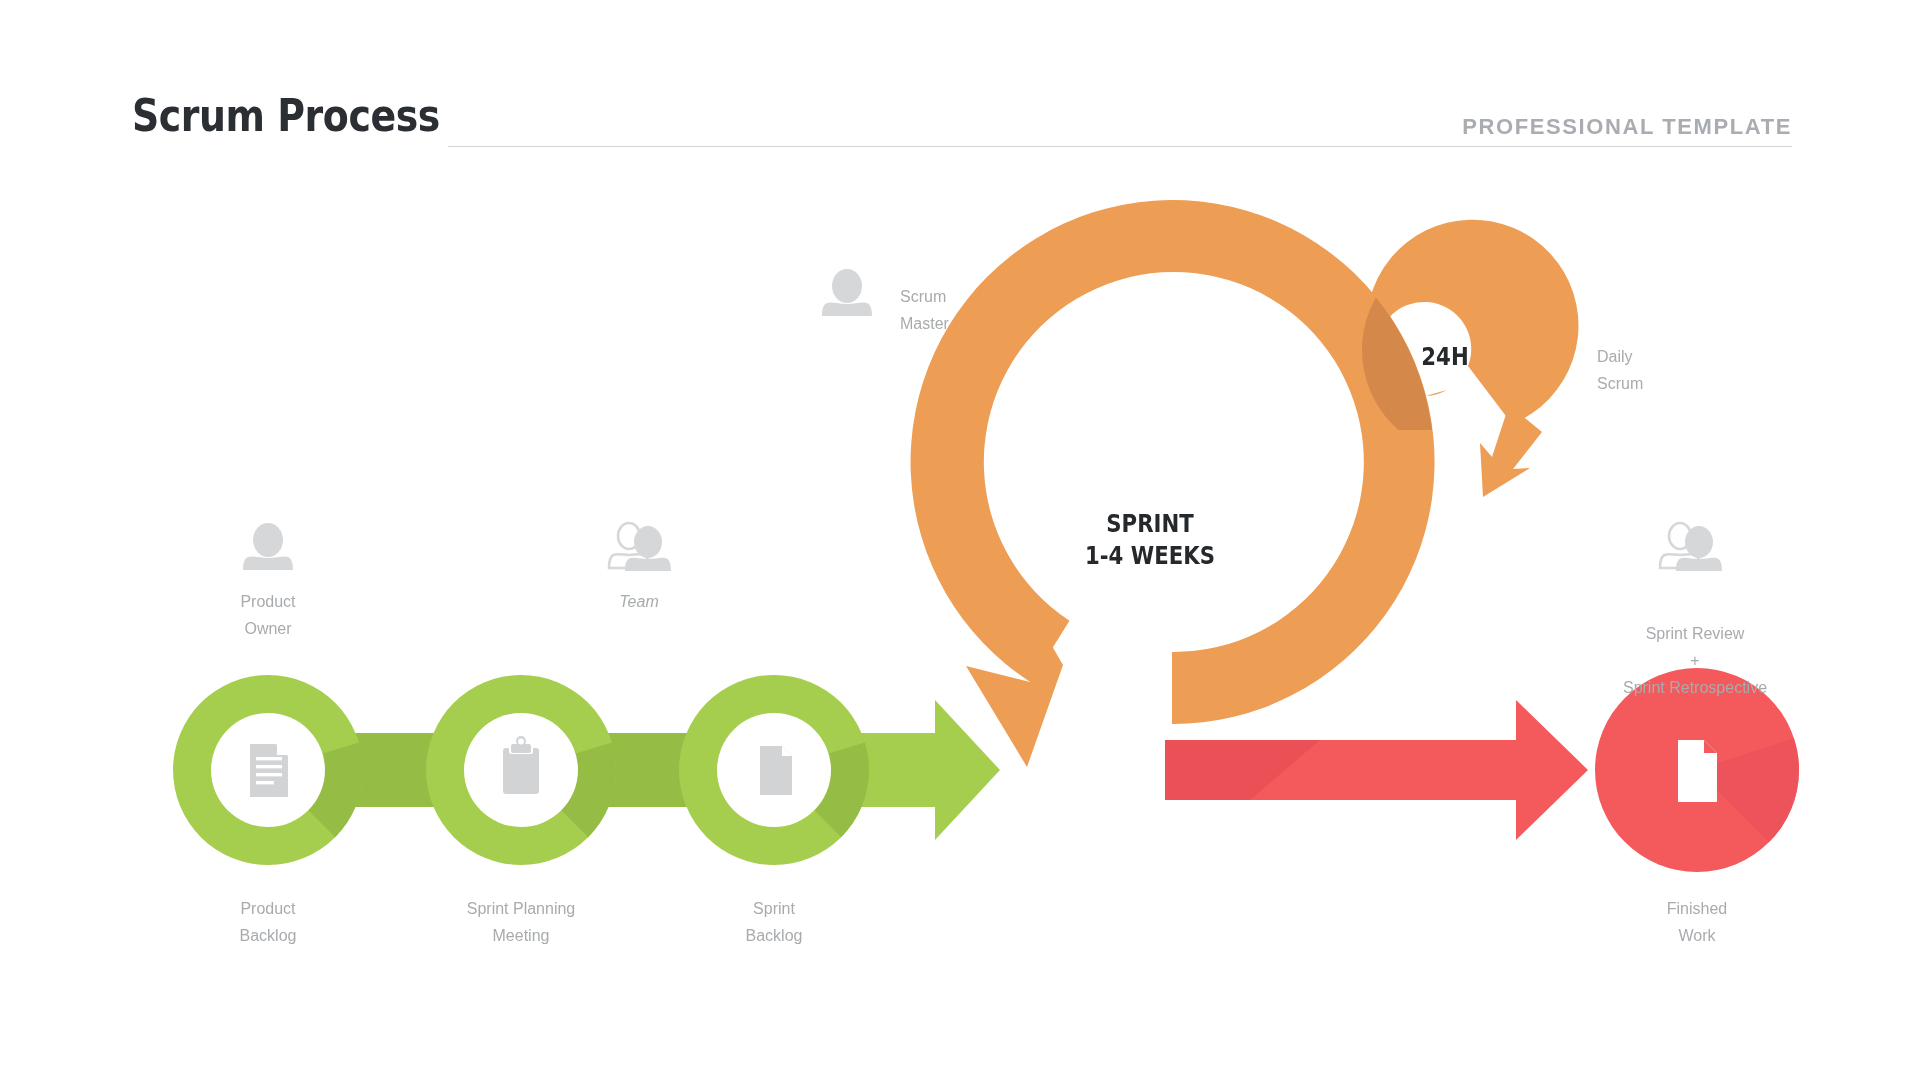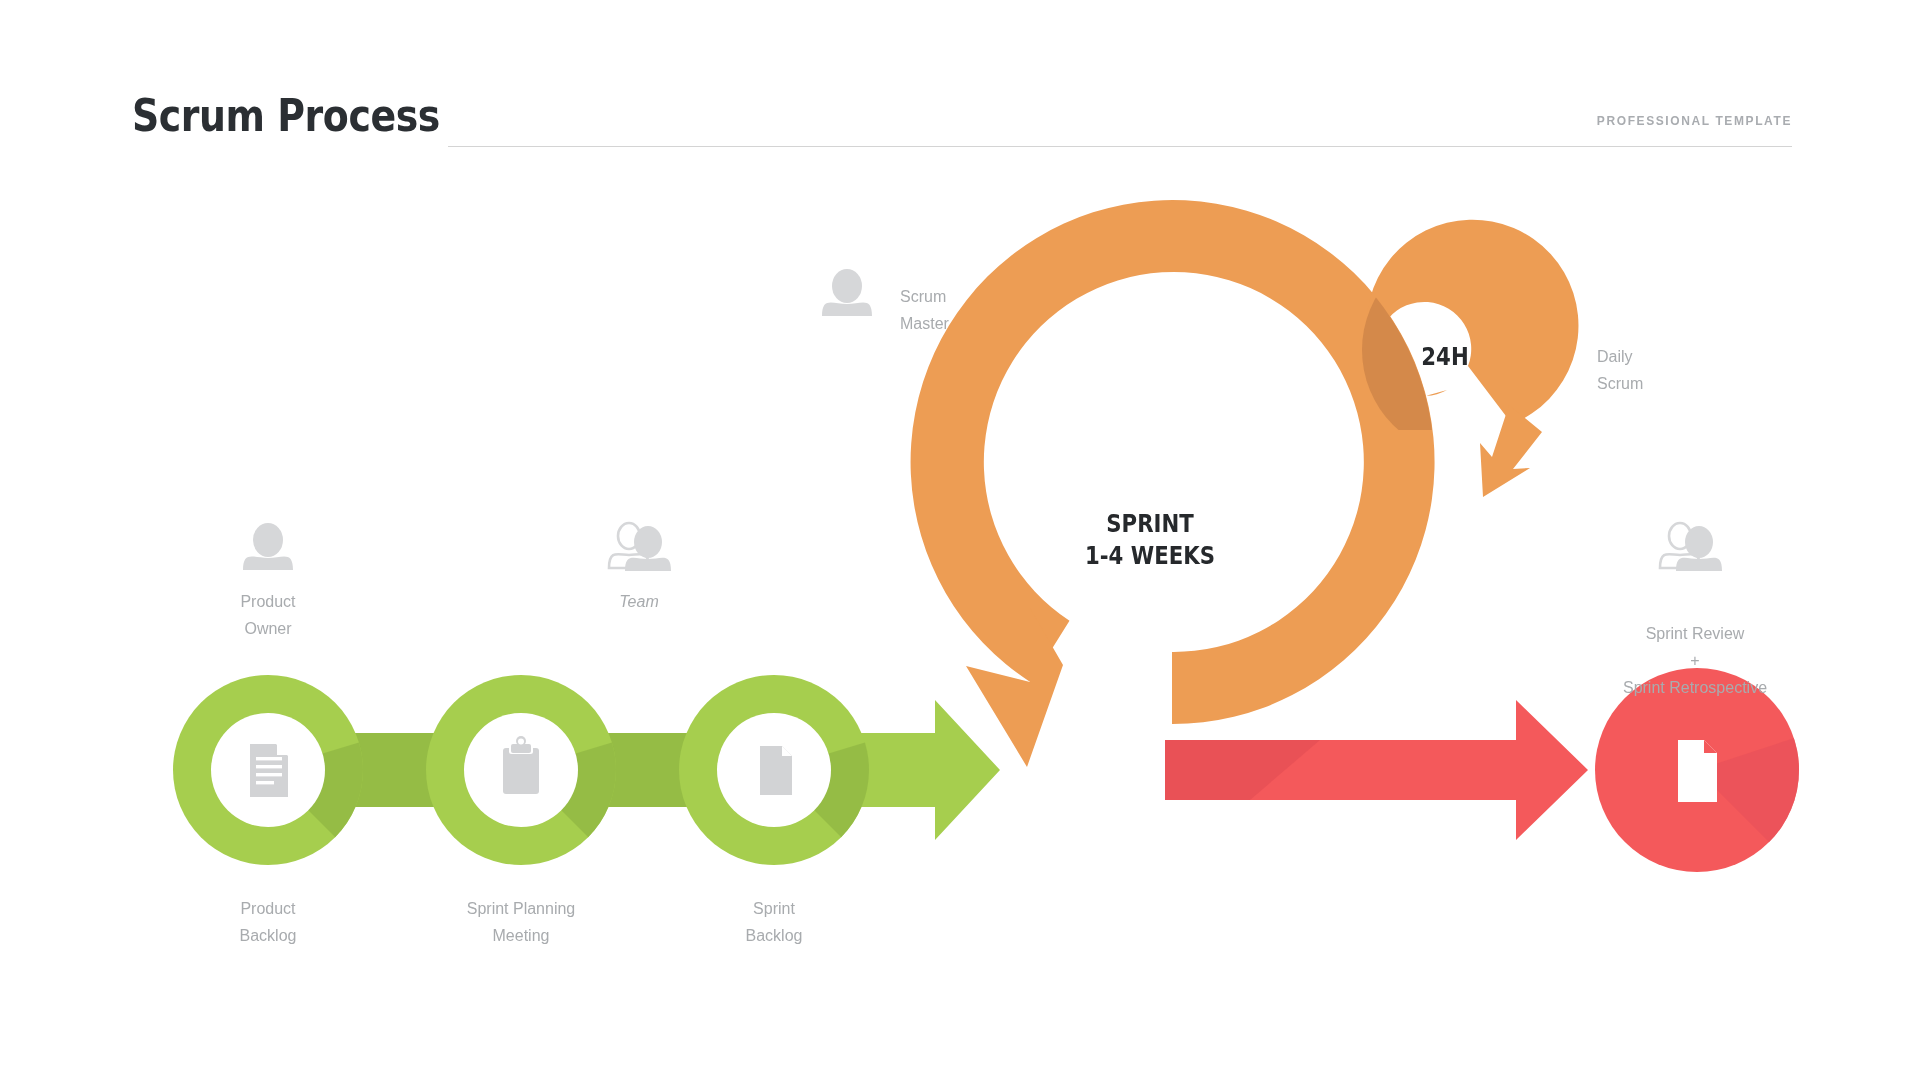--- a/index.html
+++ b/index.html
@@ -49,21 +49,21 @@
     left: 316px;
     right: 0;
     top: 46px;
     height: 1px;
     background: #d4d4d4;
   }
   .header-tag {
     position: absolute;
     right: 0;
     top: 14px;
-    font-size: 12px;
+    font-size: 22px;
     font-weight: bold;
     letter-spacing: 1.6px;
     color: #a9acb0;
     white-space: nowrap;
   }
 
   
   .cap {
     position: absolute;
     color: #a8abae;
@@ -301,20 +301,22 @@
       </g>
     </g>
   </svg>
 
   <div class="cap" style="left:168px; top:895px; width:200px;">Product
 Backlog</div>
   <div class="cap" style="left:411px; top:895px; width:220px;">Sprint Planning
 Meeting</div>
   <div class="cap" style="left:674px; top:895px; width:200px;">Sprint
 Backlog</div>
+  <div class="cap" style="left:1597px; top:895px; width:200px;">Finished
+Work</div>
 
   <div class="cap" style="left:168px; top:588px; width:200px;">Product
 Owner</div>
   <div class="cap" style="left:539px; top:588px; width:200px;font-style:italic;">Team</div>
   <div class="cap left-align" style="left:900px; top:283px; width:200px;">Scrum
 Master</div>
   <div class="cap left-align" style="left:1586px; top:343px; width:200px;margin-left:11px;">Daily
 Scrum</div>
   <div class="cap" style="left:1550px; top:588px; width:290px;margin-top:32px;">Sprint Review
 +

